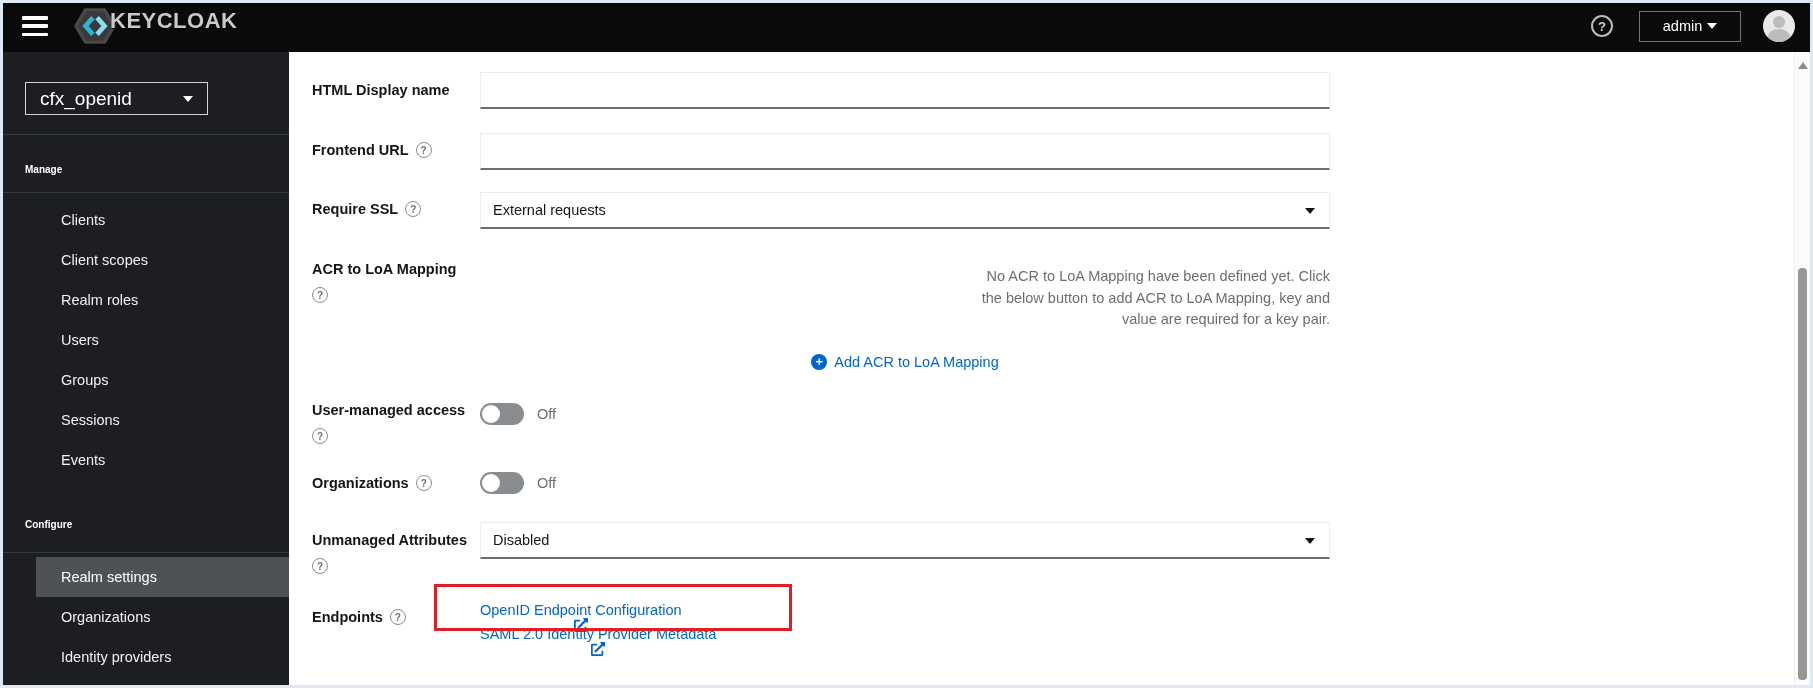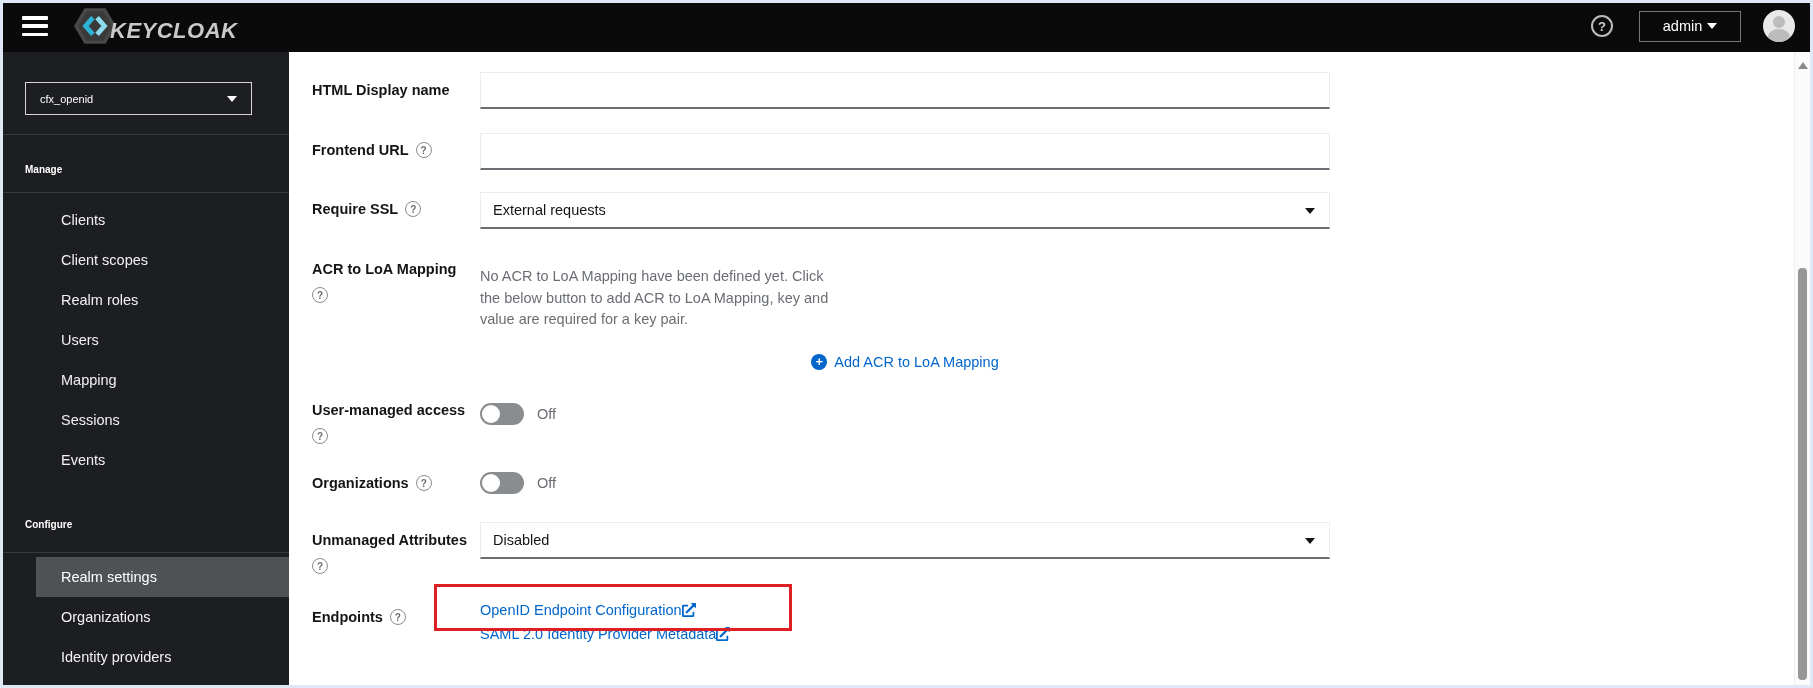--- a/index.html
+++ b/index.html
@@ -4,56 +4,56 @@
 <style>
   * { margin:0; padding:0; box-sizing:border-box; }
   html,body { width:1813px; height:688px; background:#fff; font-family:"Liberation Sans", sans-serif; overflow:hidden; }
   .page { position:relative; width:1813px; height:688px; background:#fff; overflow:hidden; }
   .frame { position:absolute; inset:0; border:3px solid #dfe9f5; pointer-events:none; z-index:99; }
 
   
   .topbar { position:absolute; left:0; top:0; width:1813px; height:52px; background:#0a0a0a; z-index:20; display:flex; align-items:center; }
   .hamburger { margin-left:22px; width:26px; height:20px; display:flex; flex-direction:column; justify-content:space-between; cursor:pointer; }
   .hamburger span { display:block; height:3.5px; background:#fff; border-radius:1px; }
-  .brand { display:flex; align-items:flex-end; margin-left:26px;font-style:italic; }
+  .brand { display:flex; align-items:flex-start; margin-left:26px; }
   .brand-text { color:#c9c9c9; font-size:22px; font-weight:700; letter-spacing:0.5px; margin-left:-6px; text-shadow:0 1px 0 #000; }
   .topbar-right { margin-left:auto; display:flex; align-items:center; margin-right:18px; }
   .help-circle { width:22px; height:22px; border:2px solid #b9bbbd; border-radius:50%; color:#d2d2d2; font-size:13px; font-weight:700; display:flex; align-items:center; justify-content:center; cursor:pointer; }
   .admin-box { margin-left:26px; width:102px; height:31px; border:1px solid #72767b; display:flex; align-items:center; justify-content:center; gap:5px; color:#fff; font-size:14.5px; cursor:pointer; }
   .caret-down-white { width:0; height:0; border-left:5px solid transparent; border-right:5px solid transparent; border-top:6px solid #fff; }
   .avatar { margin-left:22px; width:32px; height:32px; border-radius:50%; background:#e9e9e9; position:relative; overflow:hidden; cursor:pointer; }
   .avatar .head { position:absolute; left:10px; top:6px; width:12px; height:12px; border-radius:50%; background:#bcbcbc; }
   .avatar .body { position:absolute; left:5px; top:19px; width:22px; height:16px; border-radius:50% 50% 0 0; background:#bcbcbc; }
 
   
   .sidebar { position:absolute; left:0; top:52px; width:289px; height:636px; background:#1c1e21; z-index:10; }
-  .realm-select { position:absolute; left:25px; top:30px; width:227px; height:33px; border:1px solid #d5d5d5; background:transparent; color:#fff; font-size:11px; display:flex; align-items:center; padding:0 14px; cursor:pointer; }
+  .realm-select { position:absolute; left:25px; top:30px; width:183px; height:33px; border:1px solid #d5d5d5; background:transparent; color:#fff; font-size:19px; display:flex; align-items:center; padding:0 14px; cursor:pointer; }
   .realm-select .caret-down-white { margin-left:auto; }
   .side-divider { position:absolute; left:0; width:289px; height:1px; background:#35383c; }
   .nav-title { position:absolute; left:25px; color:#fff; font-size:10px; font-weight:600; }
   .nav-items { position:absolute; left:0; width:289px;padding-left:36px; }
   .nav-item { height:40px; display:flex; align-items:center; padding-left:25px; color:#f2f2f2; font-size:14.5px; cursor:pointer; }
   .nav-item.selected { background:#4f5255; color:#fff; }
 
   
   .content { position:absolute; left:289px; top:52px; width:1505px; height:636px; background:#fff; }
   .f-label { position:absolute; left:23px; font-size:14.5px; font-weight:600; color:#151515; display:flex; align-items:center; gap:7px; white-space:nowrap; }
   .help-sm { width:16px; height:16px; border:1px solid #8a8d90; border-radius:50%; color:#6a6e73; font-size:10px; font-weight:700; display:flex; align-items:center; justify-content:center; flex:none; cursor:pointer; }
   .help-below { position:absolute; left:23px; }
   .t-input { position:absolute; left:191px; width:850px; height:37px; background:#fff; border:1px solid #ededed; border-bottom:2px solid #6a6e73; font-size:14.5px; color:#151515; padding:0 12px; }
   .t-select { position:absolute; left:191px; width:850px; height:37px; background:#fff; border:1px solid #ededed; border-bottom:2px solid #6a6e73; font-size:14.5px; color:#151515; display:flex; align-items:center; padding:0 12px; cursor:pointer; }
   .caret-down-dark { position:absolute; right:14px; top:15px; width:0; height:0; border-left:5.5px solid transparent; border-right:5.5px solid transparent; border-top:6.5px solid #151515; }
-  .empty-state { position:absolute; left:191px; width:850px; text-align:left; color:#6a6e73; font-size:14.5px; line-height:21.5px; }
+  .empty-state { position:absolute; left:191px; width:850px; text-align:right; color:#6a6e73; font-size:14.5px; line-height:21.5px; }
   .add-link { position:absolute; left:191px; width:850px; text-align:center; }
   .add-link .inner { display:inline-flex; align-items:center; gap:7px; color:#0066cc; font-size:14.5px; cursor:pointer; }
   .plus-circle { width:16px; height:16px; border-radius:50%; background:#0066cc; color:#fff; font-size:13px; font-weight:700; line-height:15px; text-align:center; flex:none; }
   .toggle { position:absolute; left:191px; width:44px; height:22px; border-radius:11px; background:#8a8d90; cursor:pointer; }
   .toggle .knob { position:absolute; left:2px; top:2px; width:18px; height:18px; border-radius:50%; background:#fff; }
   .toggle-state { position:absolute; left:248px; color:#6a6e73; font-size:14.5px; }
-  .ep-link { position:absolute; left:191px; display:flex; align-items:center; gap:0; color:#0066cc; font-size:14.5px; cursor:pointer; white-space:nowrap; }
+  .ep-link { position:absolute; left:191px; display:flex; align-items:center; gap:0; color:#0066cc; font-size:14.5px; cursor:pointer; white-space:nowrap;flex-direction:column; }
   .annotation-box { position:absolute; left:145px; top:532px; width:358px; height:47px; border:3px solid #e01f24; z-index:30; pointer-events:none; }
 
   
   .scrollbar { position:absolute; right:3px; top:52px; width:16px; height:633px; background:#fbfbfb; border-left:1px solid #efefef; z-index:25; }
   .scroll-arrow-up { position:absolute; left:3px; top:10px; width:0; height:0; border-left:5px solid transparent; border-right:5px solid transparent; border-bottom:7px solid #8a8a8a; cursor:pointer; }
   .scroll-thumb { position:absolute; left:3px; top:216px; width:9px; height:412px; background:#979797; border-radius:4px; cursor:pointer; }
   .floating-partial { position:absolute; left:1803px; top:612px; width:42px; height:42px; border-radius:50%; background:#f7f7f7; border:1px solid #d8d8d8; z-index:24; }
 </style>
 </head>
 <body>
@@ -96,21 +96,21 @@
       <span class="caret-down-white"></span>
     </div>
     <div class="side-divider" style="top:82px"></div>
     <div class="nav-title" style="top:112px">Manage</div>
     <div class="side-divider" style="top:140px"></div>
     <div class="nav-items" style="top:148px">
       <div class="nav-item">Clients</div>
       <div class="nav-item">Client scopes</div>
       <div class="nav-item">Realm roles</div>
       <div class="nav-item">Users</div>
-      <div class="nav-item">Mapping</div>
+      <div class="nav-item">Groups</div>
       <div class="nav-item">Sessions</div>
       <div class="nav-item">Events</div>
     </div>
     <div class="nav-title" style="top:467px">Configure</div>
     <div class="side-divider" style="top:500px"></div>
     <div class="nav-items" style="top:505px">
       <div class="nav-item selected">Realm settings</div>
       <div class="nav-item">Organizations</div>
       <div class="nav-item">Identity providers</div>
     </div>

